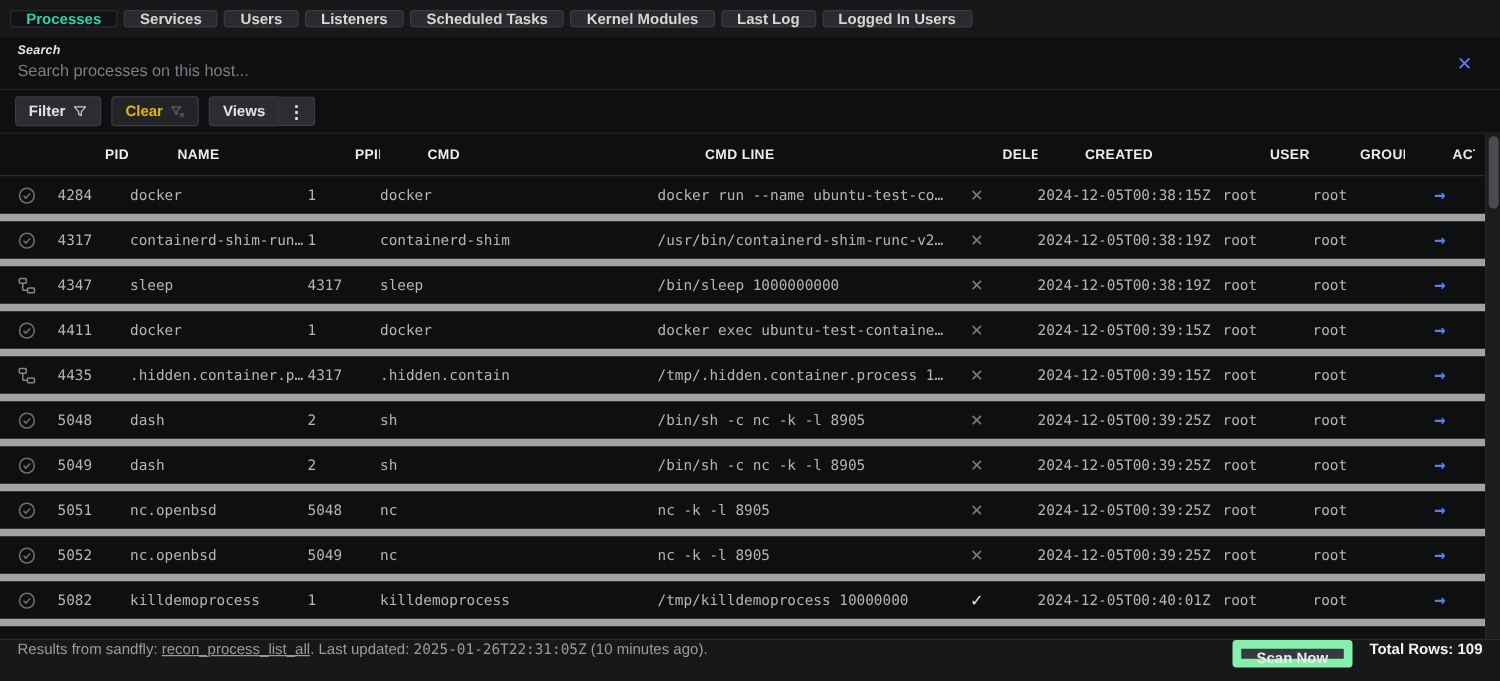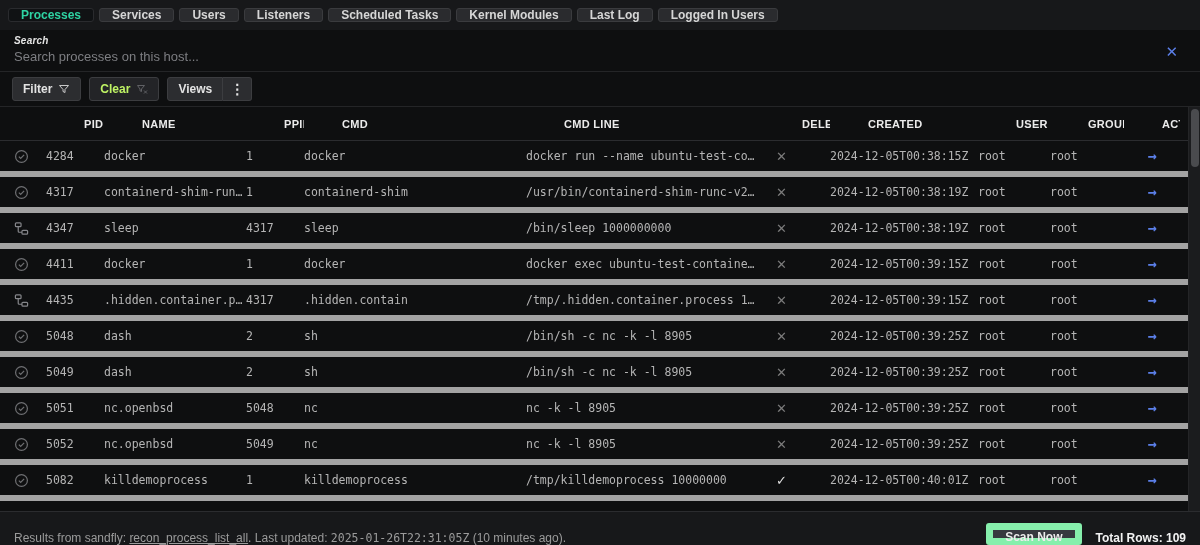--- a/index.html
+++ b/index.html
@@ -20,21 +20,21 @@
                   font-size: 13px; font-family: "Liberation Sans", sans-serif; padding: 3px 0 0 0; }
   .search-input::placeholder { color: #7d7e82; }
   .close { position: absolute; right: 22px; top: 14px; color: #5b7fe8; font-size: 15px; line-height: 1; cursor: pointer; }
 
   
   .toolbar { height: 34px; display: flex; align-items: center; padding: 0 12px; gap: 8px; flex: none; }
   .btn { height: 24px; display: inline-flex; align-items: center; gap: 6px; padding: 0 10px; font-size: 12px; font-weight: 600;
          color: #e3e3e3; background: #2c2d30; border: 1px solid #3c3d40; border-radius: 3px; cursor: pointer;
          font-family: "Liberation Sans", sans-serif; }
   .btn svg { display: block; }
-  .btn.disabled { color: #bef264; background: #232427; align-items: center; }
+  .btn.disabled { color: #eab308; background: #232427; align-items: center; }
   .btn.disabled svg { stroke: #606165; }
   .seg { display: inline-flex; }
   .seg .btn:first-child { border-radius: 3px 0 0 3px; }
   .seg .btn.kebab { border-radius: 0 3px 3px 0; border-left: none; padding: 0 7px; font-size: 14px; font-weight: 700; }
 
   
   .tablewrap { flex: 1 1 auto; position: relative; border-top: 1px solid #242527; overflow: hidden; }
   .grid { display: grid; grid-template-columns: 34px 58px 142px 58px 222px 238px 66px 148px 72px 74px 56px; align-items: center; }
   .thead { height: 34px; padding-left: 12px; border-bottom: 1px solid #2b2c2f; }
   .hcell { font-size: 11px; font-weight: 700; color: #ebebeb; letter-spacing: 0.3px; white-space: nowrap; overflow: hidden; padding-right: 8px; margin-left: 38px; }
@@ -47,21 +47,21 @@
   .delcell .xmark { color: #7c7c7c; font-size: 13px; font-family: "Liberation Sans", sans-serif; }
   .delcell .check { color: #dedede; font-size: 13px; font-family: "Liberation Sans", sans-serif; }
   .actcell { text-align: center; padding-right: 0; }
   .actcell .arrow { color: #5b7fe8; font-size: 15px; font-weight: 700; cursor: pointer; }
 
   
   .vscroll { position: absolute; right: 0; top: 0; bottom: 0; width: 12px; background: #1b1c1e; border-left: 1px solid #242527; }
   .thumb { position: absolute; top: 2px; left: 2px; width: 8px; height: 58px; background: #4a4b4e; border-radius: 4px; }
 
   
-  .footer { height: 34px; flex: none; background: #17181a; border-top: 1px solid #2b2c2f; display: flex; align-items: flex-end;
+  .footer { height: 34px; flex: none; background: #17181a; border-top: 1px solid #2b2c2f; display: flex; align-items: flex-start;
             padding: 0 14px; gap: 14px; }
   .results { flex: 1 1 auto; font-size: 12px; color: #9b9b9b; white-space: nowrap; overflow: hidden; }
   .results .link { text-decoration: underline; cursor: pointer; color: #9b9b9b; }
   .results .mono { font-family: "DejaVu Sans Mono", monospace; font-size: 11.5px; }
   .scan { height: 22px; padding: 0 12px; background: #36393f; color: #ececec; border: 7px solid #86efac; border-radius: 3px;
           font-size: 12px; font-weight: 600; cursor: pointer; font-family: "Liberation Sans", sans-serif; }
   .total { font-size: 12px; font-weight: 700; color: #f2f2f2; white-space: nowrap; }
 </style>
 </head>
 <body>

